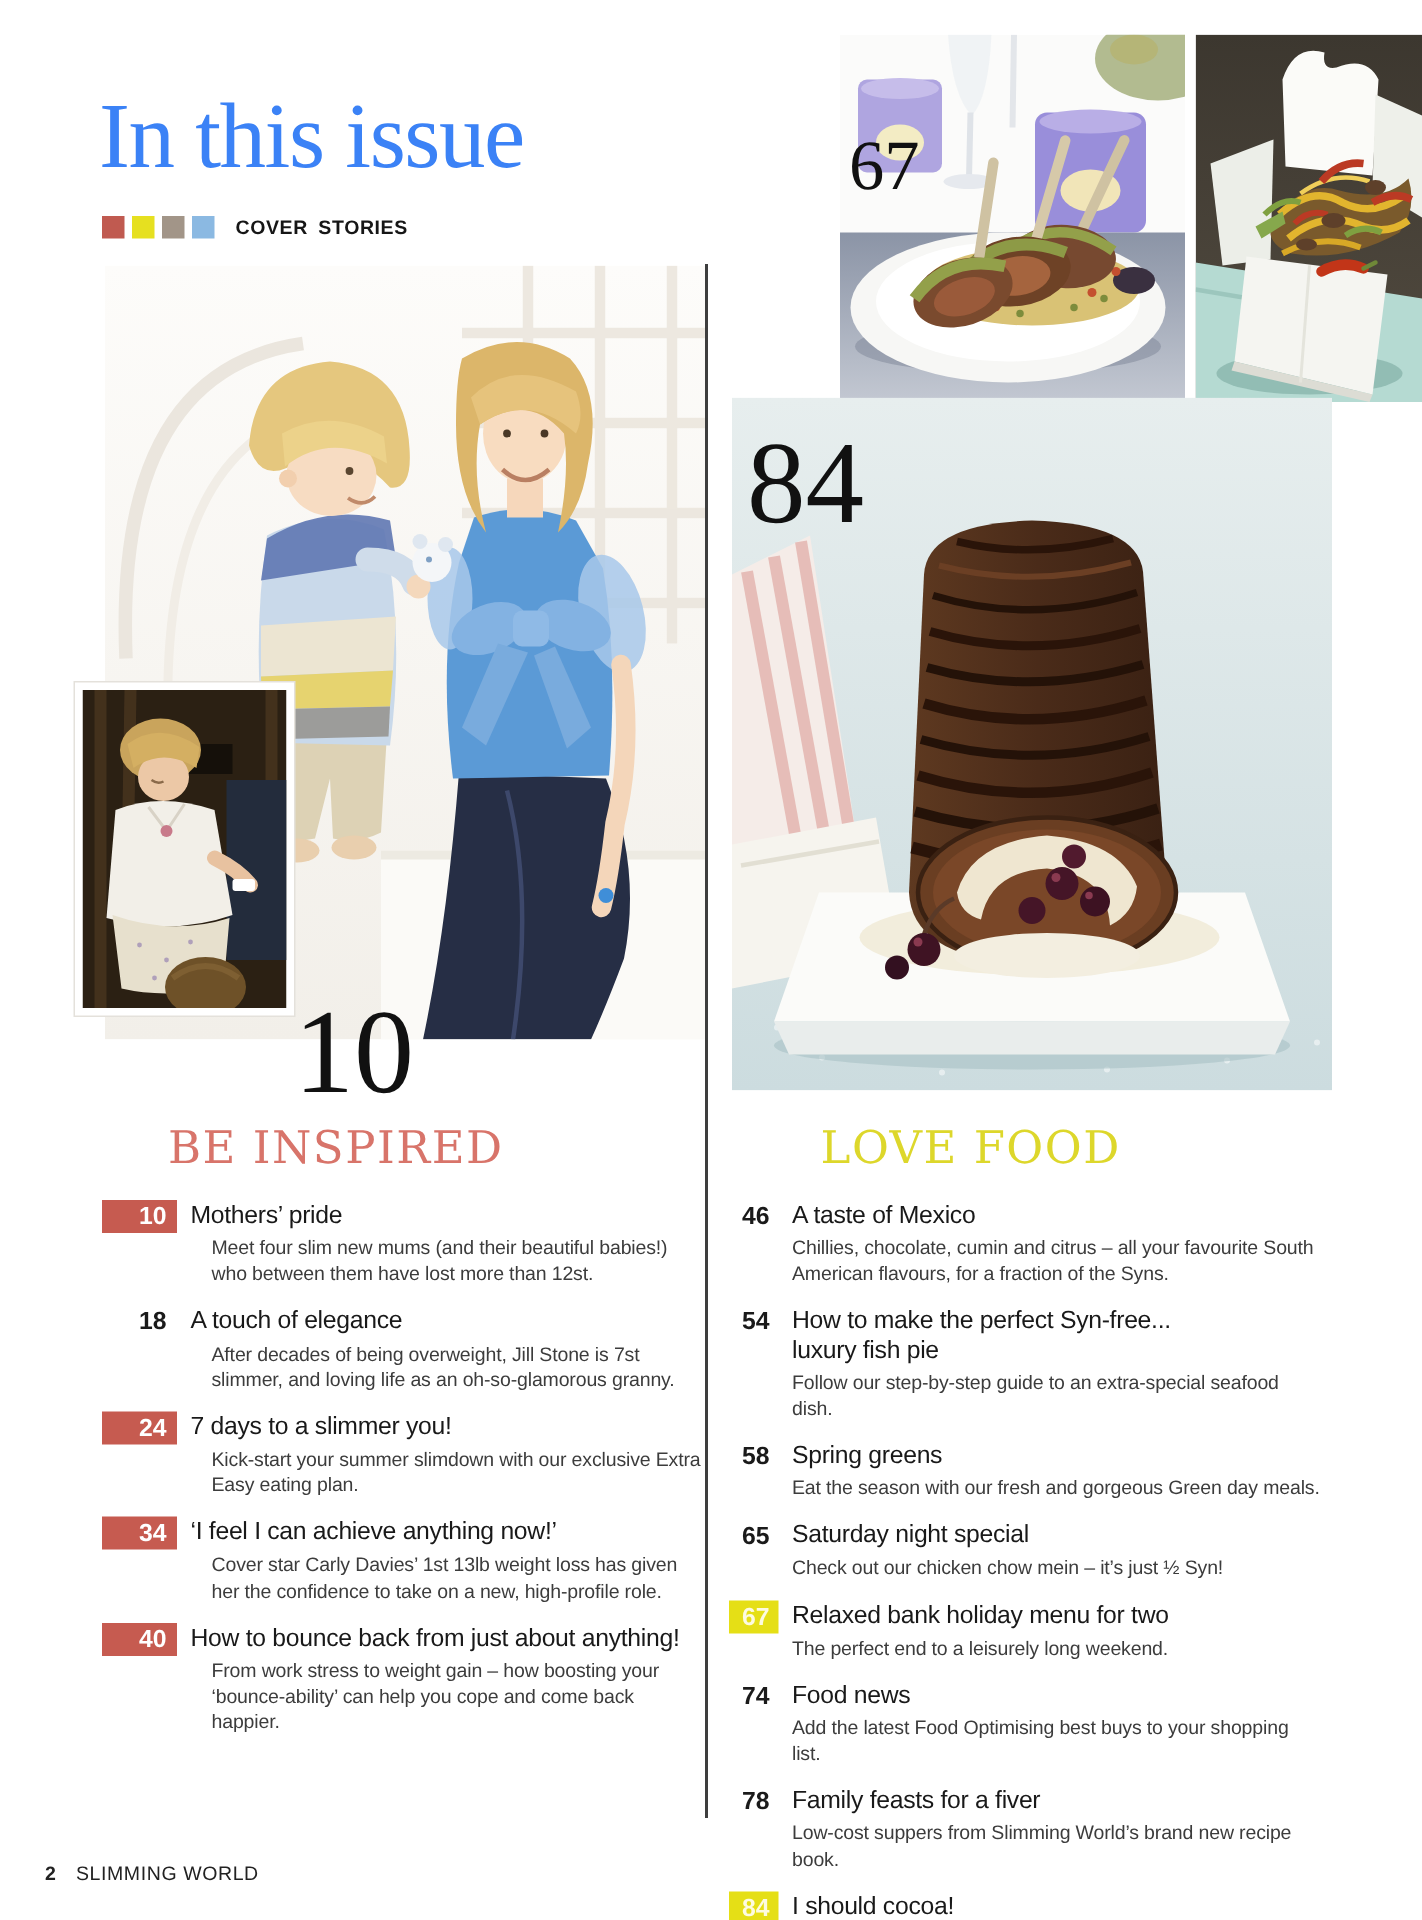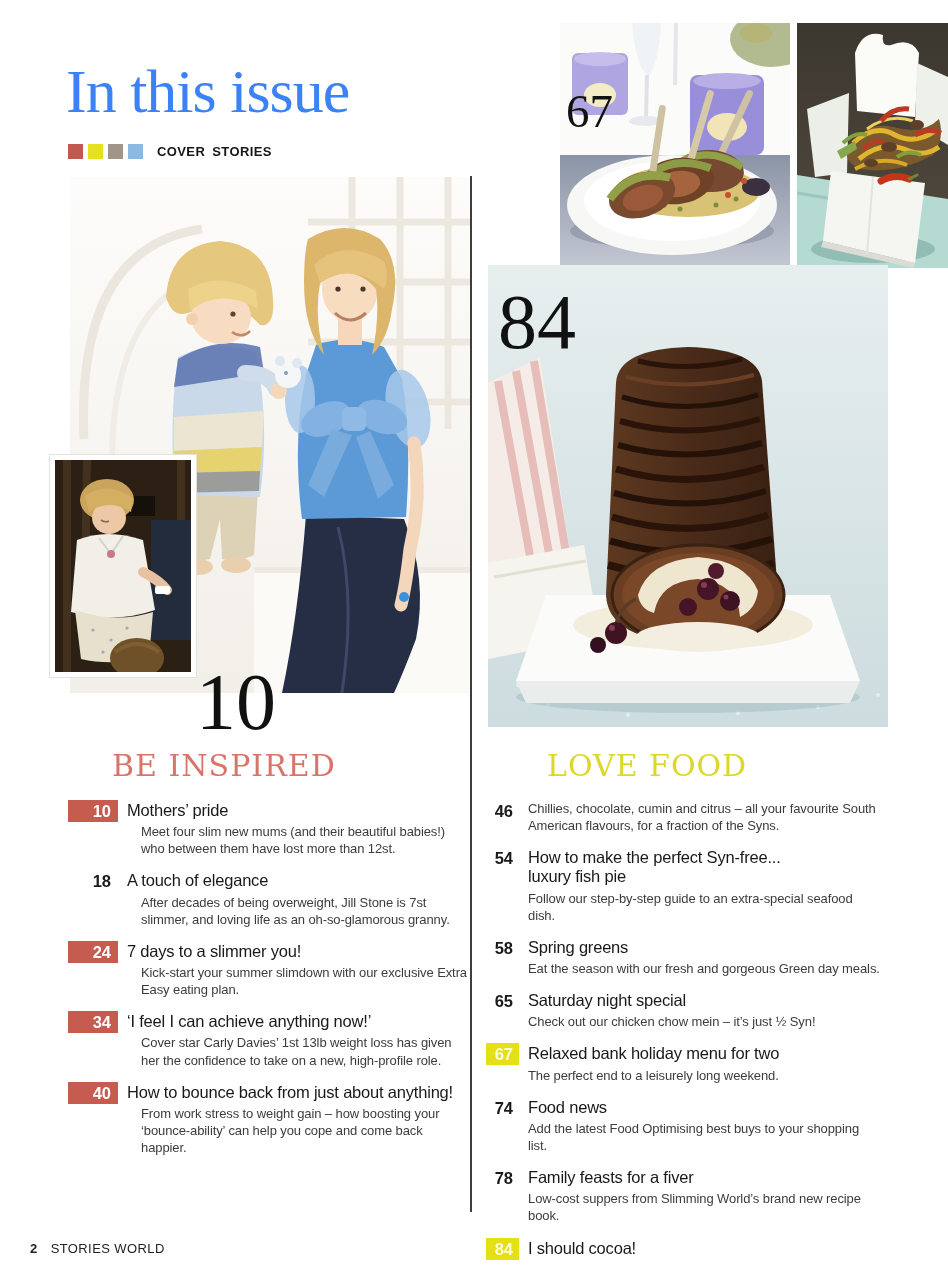--- a/index.html
+++ b/index.html
@@ -429,20 +429,21 @@
       </div>
     </div>
   </div>
 
   <div class="col col-right">
     <h2 class="sec-heading">LOVE FOOD</h2>
 
     <div class="toc-item">
       <span class="num">46</span>
       <div class="item-body">
+        <h3 class="item-title">A taste of Mexico</h3>
         <p class="item-desc">Chillies, chocolate, cumin and citrus – all your favourite South American flavours, for a fraction of the Syns.</p>
       </div>
     </div>
 
     <div class="toc-item">
       <span class="num">54</span>
       <div class="item-body">
         <h3 class="item-title">How to make the perfect Syn-free...
 luxury fish pie</h3>
         <p class="item-desc">Follow our step-by-step guide to an extra-special seafood dish.</p>
@@ -493,16 +494,16 @@
       <span class="num yellow">84</span>
       <div class="item-body">
         <h3 class="item-title">I should cocoa!</h3>
 
       </div>
     </div>
   </div>
 
   <div class="footer">
     <span class="pagenum">2</span>
-    <span class="magname">STORIES WORLD</span>
+    <span class="magname">SLIMMING WORLD</span>
   </div>
 
 </div>
 
 </body></html>

